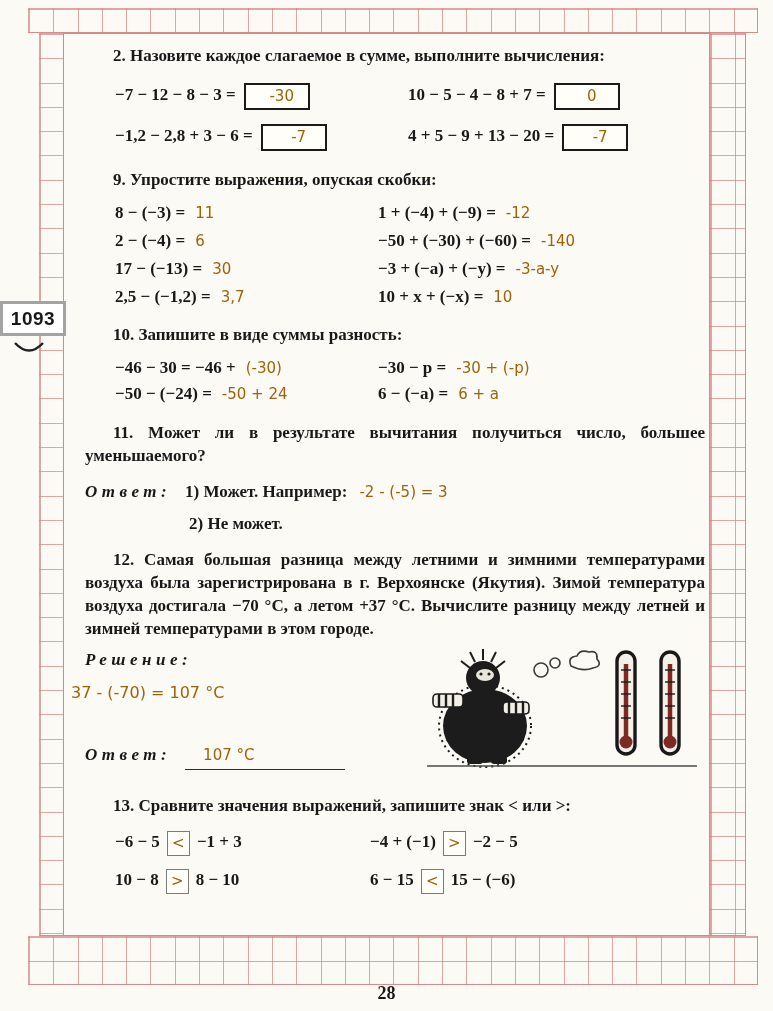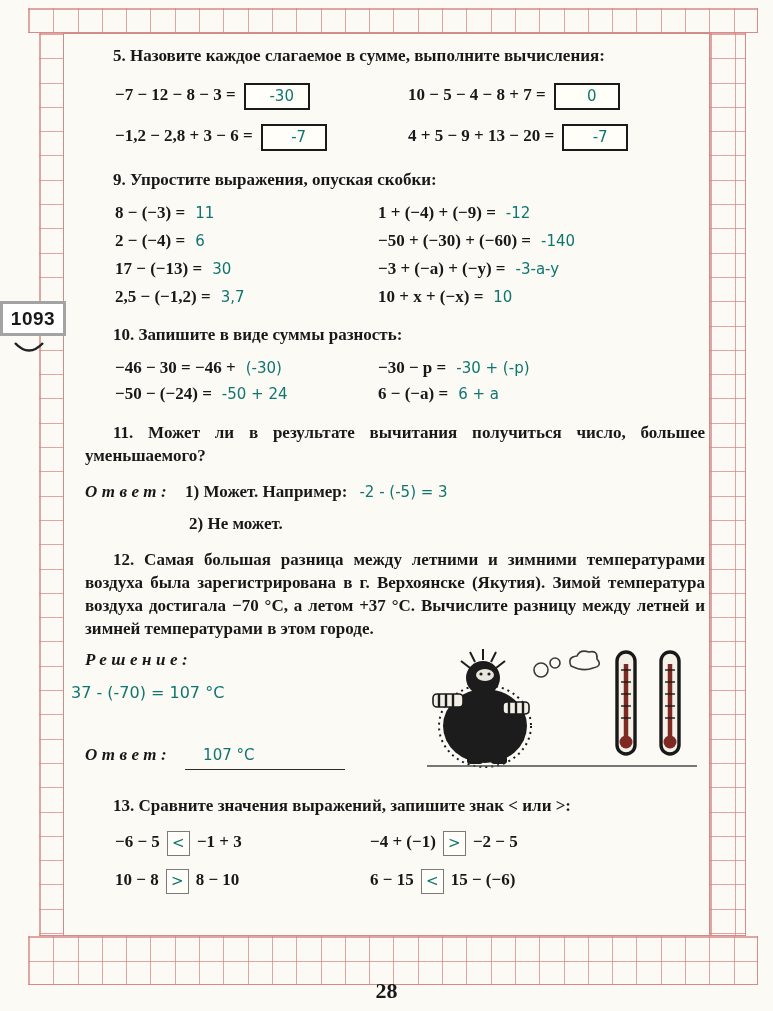--- a/index.html
+++ b/index.html
@@ -43,21 +43,21 @@
   
   .content { position: absolute; left: 85px; top: 44px; width: 620px; }
 
   .task-title {
     margin: 0; font-size: 17px; font-weight: 700;
     line-height: 23px; text-indent: 28px; text-align: justify;
   }
   .pr { font-size: 17px; font-weight: 700; }
   .hw {
     font-family: "DejaVu Sans", sans-serif;
-    font-size: 15px; color: #0f766e; font-weight: 400;
+    font-size: 15px; color: #a16207; font-weight: 400;
   }
 
   .eqrow { display: flex; margin-left: 30px; align-items: center; gap: 8px; }
   .eqrow .cl { flex: 0 0 255px; }
   .eqrow .cr { flex: 1; }
   .t8row .cl { flex: 0 0 285px; }
   .t8row { margin-top: 14px; height: 30px; }
   .t8row + .t8row { margin-top: 11px; }
 
   .ansbox {
@@ -108,42 +108,42 @@
   .cmp2 { margin-top: 10px; }
   .signbox {
     display: inline-flex; width: 23px; height: 25px;
     border: 1px solid #7a7a7a; margin: 0 7px;
     align-items: center; justify-content: center; vertical-align: middle;
     background: #fffef9;
   }
 
   .pagenum {
     position: absolute; left: 0; right: 0; bottom: 7px;
-    text-align: center; font-size: 22px; font-weight: 700;
+    text-align: center; font-size: 18px; font-weight: 700;
   }
 </style>
 </head>
 <body>
 
 <div class="grid-strip strip-top"></div>
 <div class="grid-strip strip-left"></div>
 <div class="grid-strip strip-right"></div>
 <div class="grid-strip strip-bottom"></div>
 <div class="frame"></div>
 
 <div class="margin-box">
   <span>1093</span>
 </div>
 <svg class="squiggle" width="34" height="16">
   <path d="M3,3 Q17,18 31,3" fill="none" stroke="#222" stroke-width="2.5"></path>
 </svg>
 
 <div class="content">
 
-  <p class="task-title">5. Назовите каждое слагаемое в сумме, выполните вычисления:</p>
+  <p class="task-title">2. Назовите каждое слагаемое в сумме, выполните вычисления:</p>
   <div class="eqrow t8row">
     <div class="cl">
       <span class="pr">−7 − 12 − 8 − 3 =</span><span class="ansbox">
           <span class="hw">-30</span>
         </span>
     </div>
     <div class="cr">
       <span class="pr">10 − 5 − 4 − 8 + 7 =</span><span class="ansbox">
           <span class="hw">0</span>
         </span>

